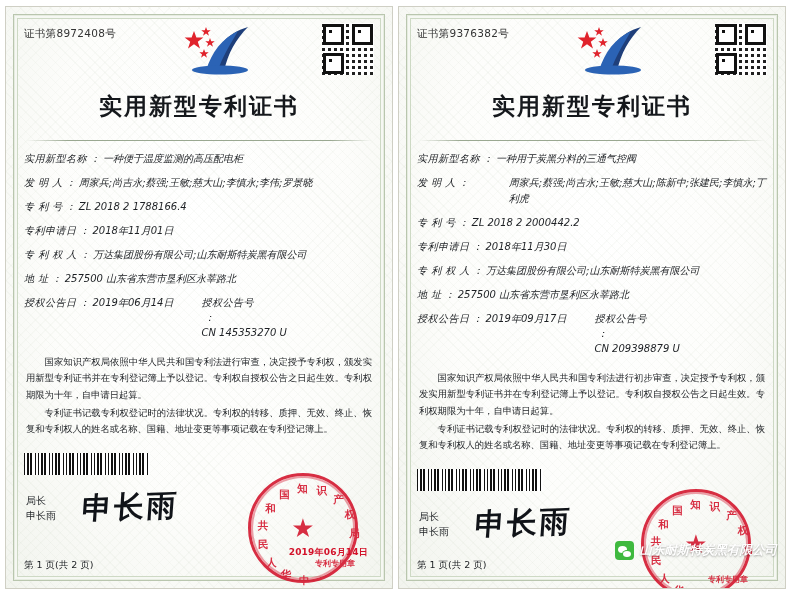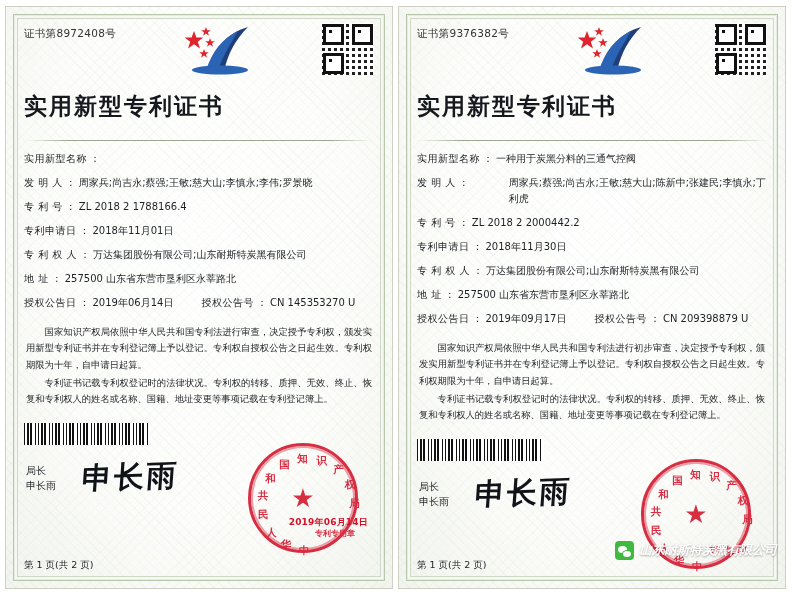--- a/index.html
+++ b/index.html
@@ -87,21 +87,21 @@
     border: 3px solid #111;
     background: #fff;
   }
   .qr .fq.tl { left: 1px; top: 1px; }
   .qr .fq.tr { right: 1px; top: 1px; }
   .qr .fq.bl { left: 1px; bottom: 1px; }
   .qr .fq i {
     position: absolute; left: 3px; top: 3px; width: 3px; height: 3px; background: #111;
   }
   .title {
-    text-align: left;
+    text-align: center;
     font-family: "DejaVu Serif", "Liberation Serif", serif;
     font-weight: bold;
     font-size: 23px;
     letter-spacing: 2px;
     color: #15181c;
     margin-top: 6px;
   }
   .rule {
     height: 1px;
     background: linear-gradient(90deg, rgba(120,130,110,0) 0%, #9aa891 12%, #9aa891 88%, rgba(120,130,110,0) 100%);
@@ -109,20 +109,21 @@
   }
   .fields {
     font-size: 10px;
     color: #1c1f23;
     line-height: 1.5;
   }
   .field {
     display: flex;
     align-items: flex-start;
     margin-bottom: 9px;
+    font-style: italic;
   }
   .f-label {
     white-space: nowrap;
     flex: 0 0 auto;
     letter-spacing: 0.5px;
   }
   .f-sep {
     flex: 0 0 auto;
     padding: 0 3px;
   }
@@ -134,21 +135,21 @@
     line-height: 1.55;
     margin-left: 37px;
   }
   .field.two {
     justify-content: flex-start;
   }
   .half {
     display: flex;
     align-items: flex-start;
   }
-  .half.right { margin-left: 28px; }
+  .half.right { margin-left: 28px; flex-direction: column; }
   .body-text {
     font-size: 9.3px;
     line-height: 1.75;
     color: #1c1f23;
     text-align: justify;
     margin-top: 14px;
     padding: 0 2px;
   }
   .body-text p {
     margin: 0 0 2px 0;
@@ -328,20 +329,21 @@
         </div>
       </div>
 
       <div class="title">实用新型专利证书</div>
       <div class="rule"></div>
 
       <div class="fields">
         <div class="field">
           <span class="f-label">实用新型名称</span>
           <span class="f-sep">：</span>
+          <span class="f-value">一种便于温度监测的高压配电柜</span>
         </div>
         <div class="field">
           <span class="f-label">发 明 人</span>
           <span class="f-sep">：</span>
           <span class="f-value">周家兵;尚吉永;蔡强;王敏;慈大山;李慎永;李伟;罗景晓</span>
         </div>
         <div class="field">
           <span class="f-label">专 利 号</span>
           <span class="f-sep">：</span>
           <span class="f-value">ZL 2018 2 1788166.4</span>

